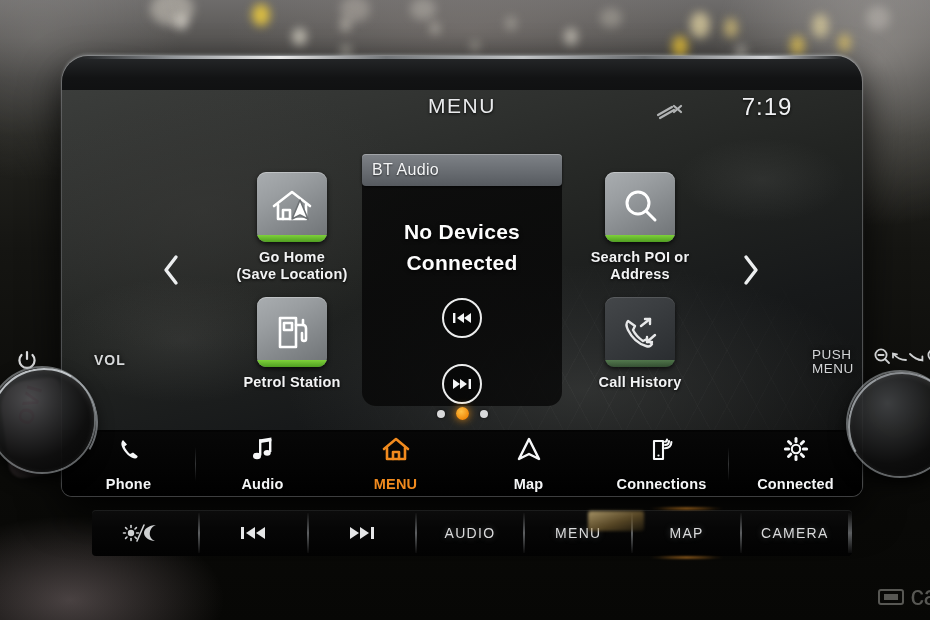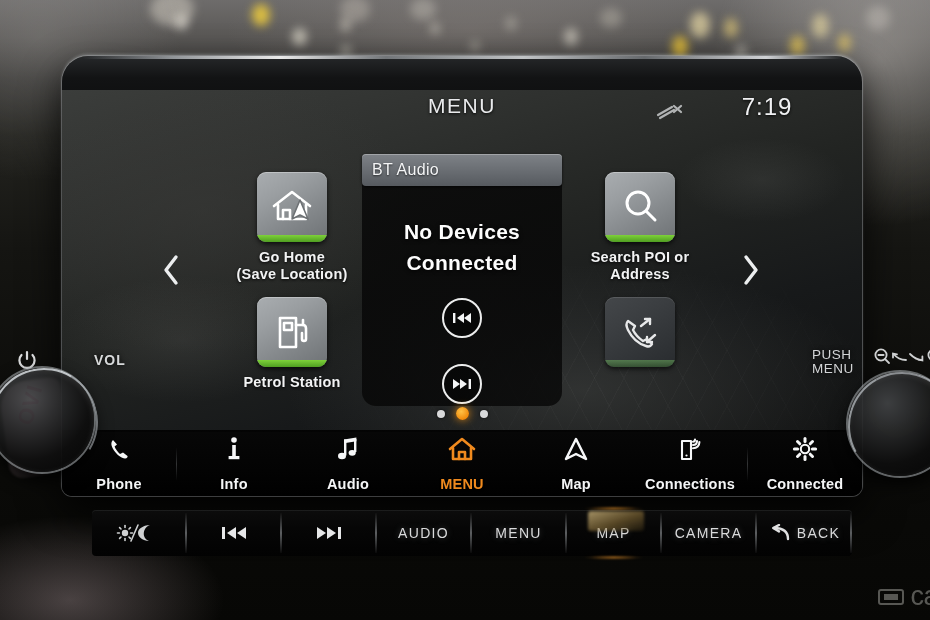--- a/index.html
+++ b/index.html
@@ -517,20 +517,23 @@
               <g fill="none" stroke="#e7e8e9" stroke-width="2.4" stroke-linejoin="round" stroke-linecap="round">
                 <path d="M9 10 C7 12 7 15 9 19 C13 27 20 33 27 35 C30 36 32 35 33 33 L28 28 L24 30 C21 28 16 23 14 19 L16 15 Z"></path>
                 <path d="M22 15 L31 8"></path>
                   <path d="M26 8 L31 8 L31 13"></path>
                 <path d="M36 24 L28 31"></path>
                   <path d="M28 26 L28 31 L33 31"></path>
               </g>
             </svg>
             <div class="accent"></div>
           </div>
+          <div class="tile-label">
+            <div>Call History</div>
+          </div>
         </div>
       </div>
 
       <div class="pager-arrow" id="arrow-prev">
         <svg width="20" height="32" viewBox="0 0 20 32">
           <path d="M15 3 L5 16 L15 29" fill="none" stroke="#eceeef" stroke-width="3.4" stroke-linecap="round" stroke-linejoin="round"></path>
         </svg>
       </div>
       <div class="pager-arrow" id="arrow-next">
         <svg width="20" height="32" viewBox="0 0 20 32">
@@ -584,30 +587,20 @@
         <div class="nav-icon">
           <svg width="26" height="26" viewBox="0 0 26 26">
             <path d="M7 4 C4.5 6.5 5 10 8 14.5 C11 19 15.5 22 19 22.5 C21 22.6 22 21 21.5 20 L17 16.5 L14 18 C11.5 15.8 9.5 13 8.6 10.5 L11 8.5 Z" fill="#f6f7f8"></path>
           </svg>
         </div>
         <div class="nav-label">Phone</div>
       </div>
 
       <div class="nav-sep"></div>
 
-      <div class="nav-item">
-        <div class="nav-icon">
-          <svg width="16" height="26" viewBox="0 0 16 26">
-            <circle cx="8" cy="4" r="2.8" fill="#f6f7f8"></circle>
-            <rect x="6.2" y="9" width="3.6" height="14" fill="#f6f7f8"></rect>
-            <rect x="2.6" y="20" width="10.8" height="3.2" fill="#f6f7f8"></rect>
-          </svg>
-        </div>
-        <div class="nav-label">Info</div>
-      </div>
 
       <div class="nav-item">
         <div class="nav-icon">
           <svg width="26" height="26" viewBox="0 0 26 26">
             <g fill="#f6f7f8">
               <rect x="9" y="3.5" width="2.4" height="16"></rect>
               <rect x="19" y="3" width="2.4" height="13"></rect>
               <path d="M9 3.5 L21.4 1.4 L21.4 5.2 L9 7.3 Z"></path>
               <ellipse cx="7" cy="20" rx="4" ry="3.2"></ellipse>
               <ellipse cx="17.2" cy="16.8" rx="3.6" ry="2.9"></ellipse>
@@ -728,29 +721,20 @@
 
     <div class="hk">MENU</div>
     <div class="hk-sep"></div>
 
     <div class="hk glow-map">MAP</div>
     <div class="hk-sep"></div>
 
     <div class="hk">CAMERA</div>
     <div class="hk-sep"></div>
 
-    <div class="hk">
-      <svg width="24" height="18" viewBox="0 0 24 18">
-        <g fill="none" stroke="#dfe0e1" stroke-width="2.4" stroke-linecap="round" stroke-linejoin="round">
-          <path d="M21 15 C21 7 15 4 7 4"></path>
-          <path d="M12 1 L6.2 4 L12 7.4"></path>
-        </g>
-      </svg>
-      <span>BACK</span>
-    </div>
     <div class="hk-sep"></div>
     <div id="cam-reflect"></div>
   </div>
 
   <div class="knob-wrap" id="knob-left">
     <div id="power-icon">
       <svg width="22" height="22" viewBox="0 0 22 22">
         <g fill="none" stroke="#d9dadb" stroke-width="2.2" stroke-linecap="round">
           <path d="M16.5 5 A7.6 7.6 0 1 1 5.5 5"></path>
           <path d="M11 2 L11 9"></path>

